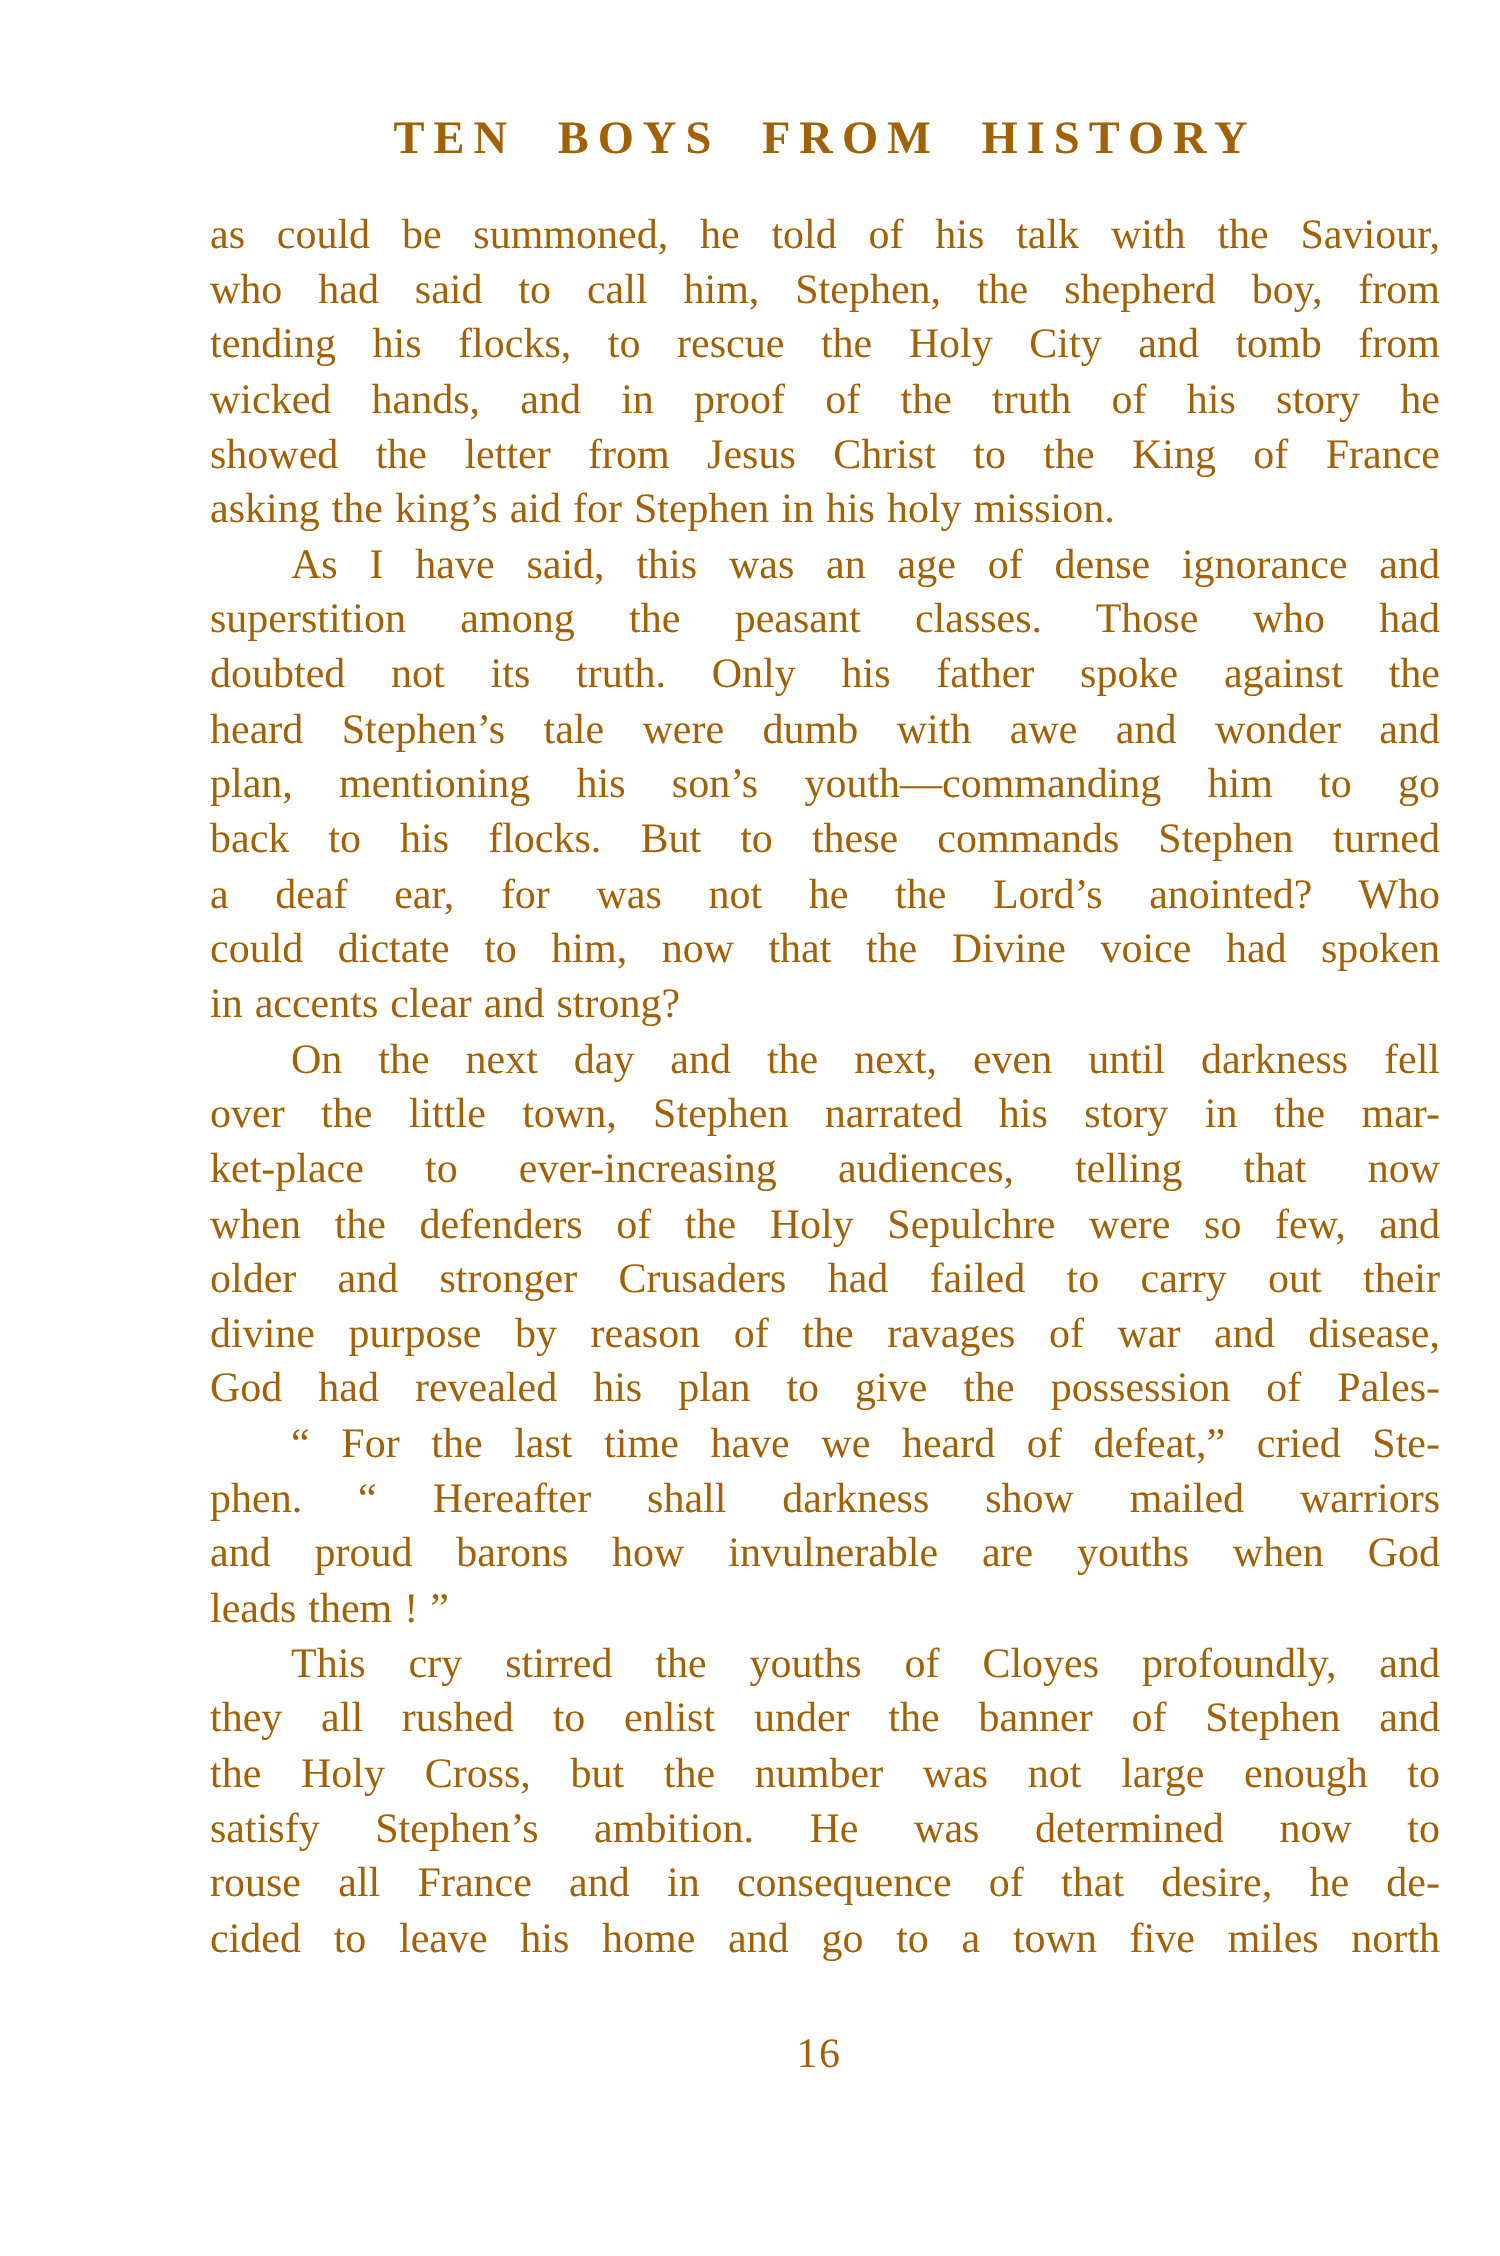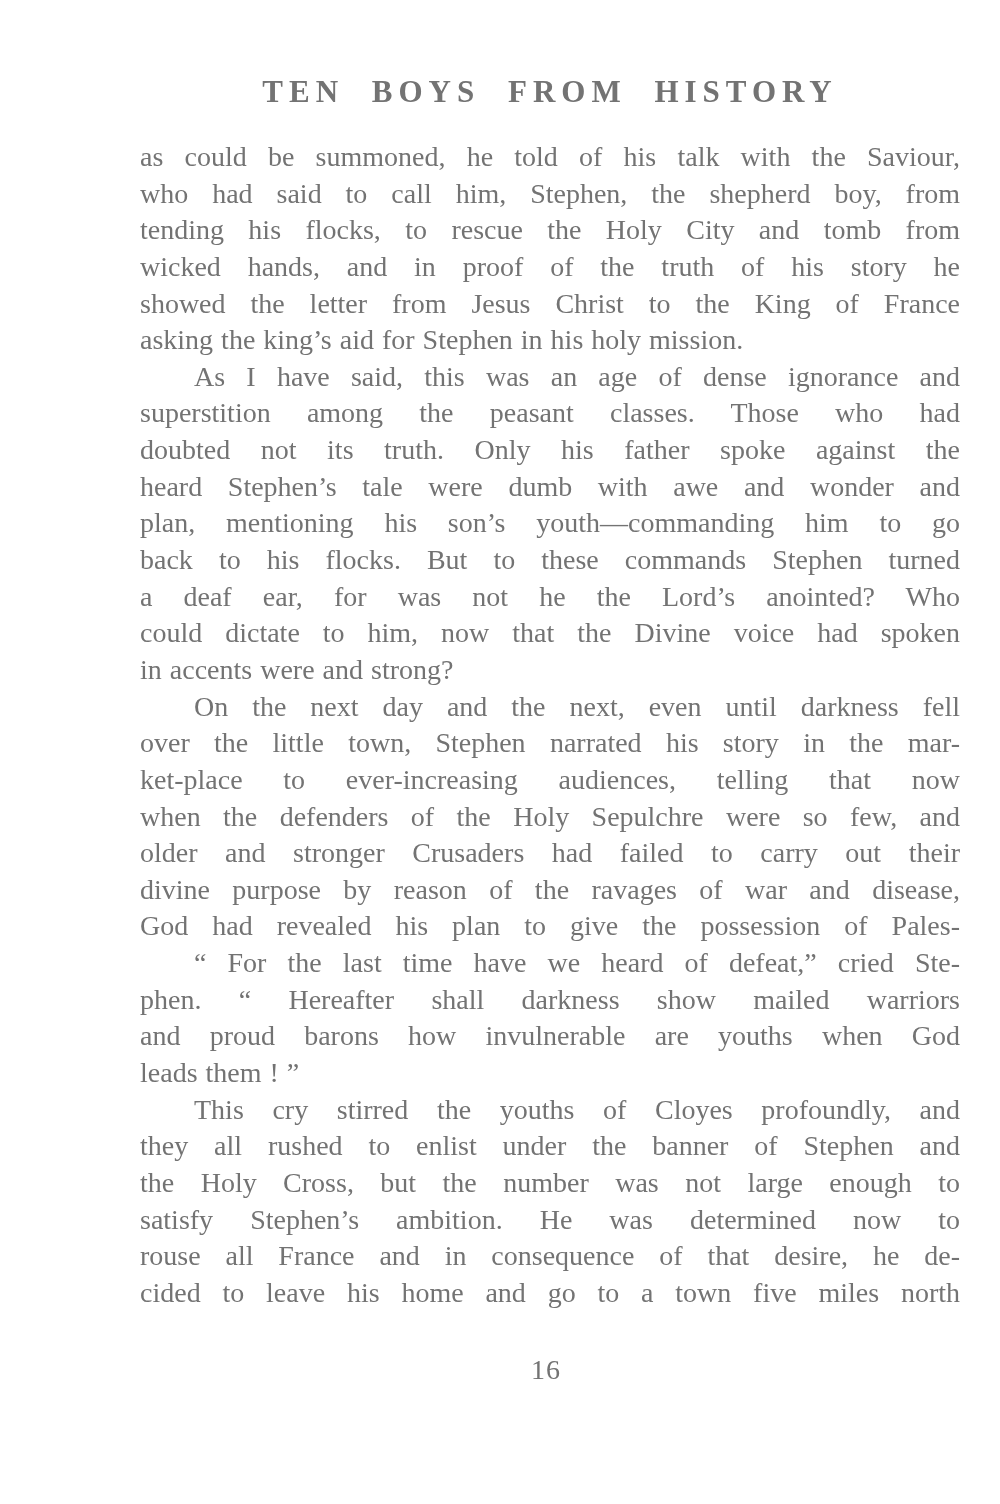--- a/index.html
+++ b/index.html
@@ -1,21 +1,21 @@
 <!DOCTYPE html>
 <html><head>
 <meta charset="utf-8">
 <style>
   html,body{margin:0;padding:0;background:#ffffff;}
   .page{
     position:relative;
     width:1000px;height:1504px;
     background:#ffffff;
     font-family:"Liberation Serif", serif;
-    color:#737373;
+    color:#a16207;
     overflow:hidden;
   }
   .running-head{
     position:absolute;
     top:74px;left:140px;width:820px;
     text-align:center;
     font-size:31px;
     font-weight:bold;
     letter-spacing:6px;
     word-spacing:14px;
@@ -61,21 +61,21 @@
     <div class="line end">asking the king’s aid for Stephen in his holy mission.</div>
 
     <div class="line indent">As I have said, this was an age of dense ignorance and</div>
     <div class="line">superstition among the peasant classes.  Those who had</div>
     <div class="line">doubted not its truth.  Only his father spoke against the</div>
     <div class="line">heard Stephen’s tale were dumb with awe and wonder and</div>
     <div class="line">plan, mentioning his son’s youth—commanding him to go</div>
     <div class="line">back to his flocks.  But to these commands Stephen turned</div>
     <div class="line">a deaf ear, for was not he the Lord’s anointed?  Who</div>
     <div class="line">could dictate to him, now that the Divine voice had spoken</div>
-    <div class="line end">in accents were and strong?</div>
+    <div class="line end">in accents clear and strong?</div>
 
     <div class="line indent">On the next day and the next, even until darkness fell</div>
     <div class="line">over the little town, Stephen narrated his story in the mar-</div>
     <div class="line">ket-place to ever-increasing audiences, telling that now</div>
     <div class="line">when the defenders of the Holy Sepulchre were so few, and</div>
     <div class="line">older and stronger Crusaders had failed to carry out their</div>
     <div class="line">divine purpose by reason of the ravages of war and disease,</div>
     <div class="line">God had revealed his plan to give the possession of Pales-</div>
 
     <div class="line indent">“ For the last time have we heard of defeat,” cried Ste-</div>

